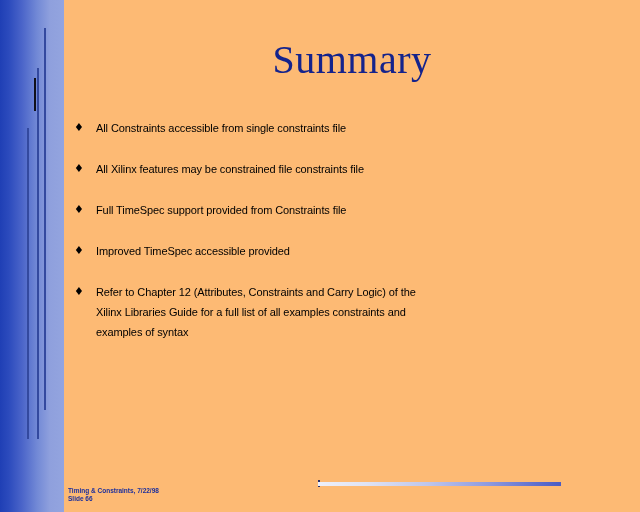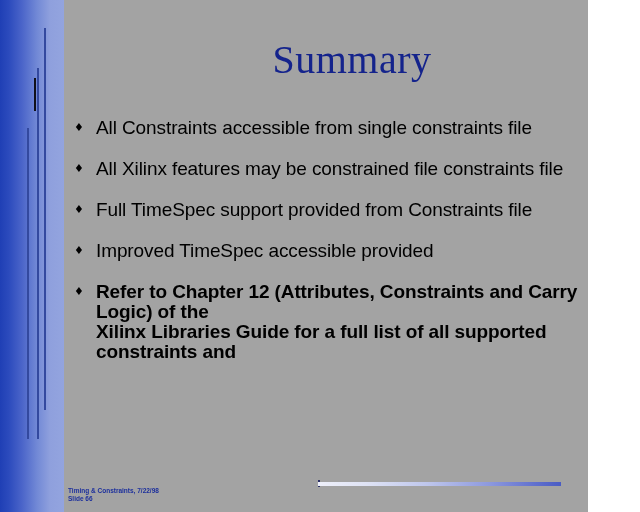--- a/index.html
+++ b/index.html
@@ -5,23 +5,23 @@
   html, body {
     margin: 0;
     padding: 0;
     background: #ffffff;
   }
   body {
     font-family: "Liberation Sans", sans-serif;
   }
   .slide {
     position: relative;
-    width: 588px;
+    width: 640px;
     height: 512px;
-    background: #a3a3a3;
+    background: #fdba74;
     overflow: hidden;
   }
 
   
   .sidebar {
     position: absolute;
     left: 0;
     top: 0;
     width: 64px;
     height: 512px;
@@ -76,28 +76,27 @@
     font-family: "DejaVu Sans", sans-serif;
     font-size: 11px;
     line-height: 20px;
     color: #000000;
     text-align: left;
     padding-left: 2px;
   }
   .bullet-text {
     flex: 1 1 auto;
     font-family: "Liberation Sans", sans-serif;
-    font-size: 19px;
+    font-size: 11px;
     line-height: 20px;
     color: #000000;
     letter-spacing: -0.1px;
   }
   .bullet-text .cont {
     display: block;
-    font-weight: bold;
   }
 
   
   .footer {
     position: absolute;
     left: 68px;
     top: 487px;
     font-family: "Liberation Sans", sans-serif;
     font-size: 6.5px;
     font-weight: bold;
@@ -162,21 +161,22 @@
 
     <div class="bullet-row">
       <span class="bullet-glyph">♦</span>
       <span class="bullet-text">Improved TimeSpec accessible provided</span>
     </div>
 
     <div class="bullet-row">
       <span class="bullet-glyph">♦</span>
       <span class="bullet-text">
         <span class="cont">Refer to Chapter 12 (Attributes, Constraints and Carry Logic) of the</span>
-        <span class="cont">Xilinx Libraries Guide for a full list of all supported constraints and</span>
+        <span class="cont">Xilinx Libraries Guide for a full list of all examples constraints and</span>
+        <span class="cont">examples of syntax</span>
       </span>
     </div>
 
   </div>
 
   <div class="footer">
     <div>Timing &amp; Constraints, 7/22/98</div>
     <div>Slide 66</div>
   </div>
 

